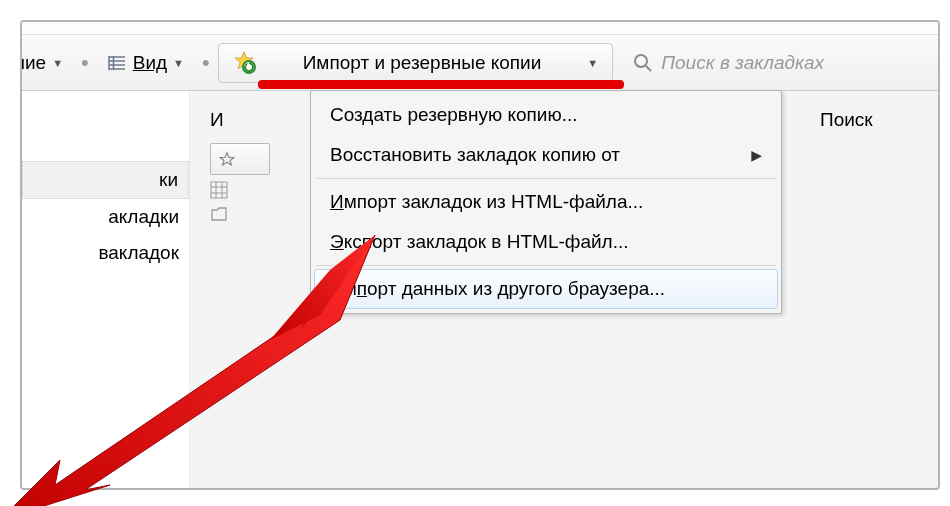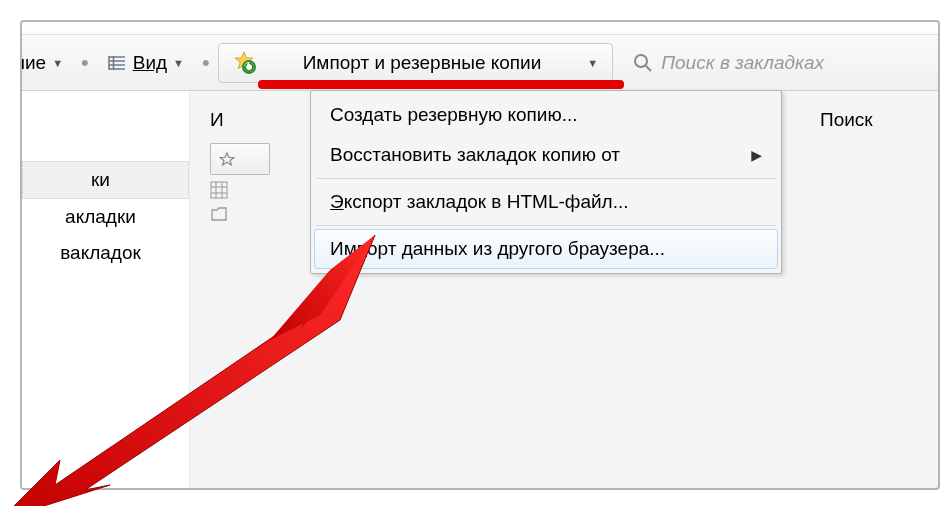--- a/index.html
+++ b/index.html
@@ -109,21 +109,21 @@
   }
 
   .sidebar {
     width: 168px;
     border-right: 1px solid #ececec;
     background: #fff;
     padding-top: 70px;
   }
   .sb-item {
     padding: 7px 10px 7px 0;
-    text-align: center;
+    text-align: right;
     font-size: 19px;
   }
   .sb-item.sel {
     background: #f0f0f0;
     border: 1px dotted #ccc;
   }
 
   .detail {
     flex: 1;
     position: relative;
@@ -299,20 +299,23 @@
 <div class="dropdown">
   <div class="dd-item">
     <span>Создать резервную копию...</span>
   </div>
   <div class="dd-item">
     <span>Восстановить закладок копию от</span>
     <span class="submenu-arrow">▶</span>
   </div>
   <div class="dd-sep"></div>
   <div class="dd-item">
+    <span><span class="ul">И</span>мпорт закладок из HTML-файла...</span>
+  </div>
+  <div class="dd-item">
     <span><span class="ul">Э</span>кспорт закладок в HTML-файл...</span>
   </div>
   <div class="dd-sep"></div>
   <div class="dd-item highlight">
     <span>Им<span class="ul">п</span>орт данных из другого браузера...</span>
   </div>
 </div>
 
 <svg class="red-arrow" viewBox="0 0 380 310">
   <defs>

